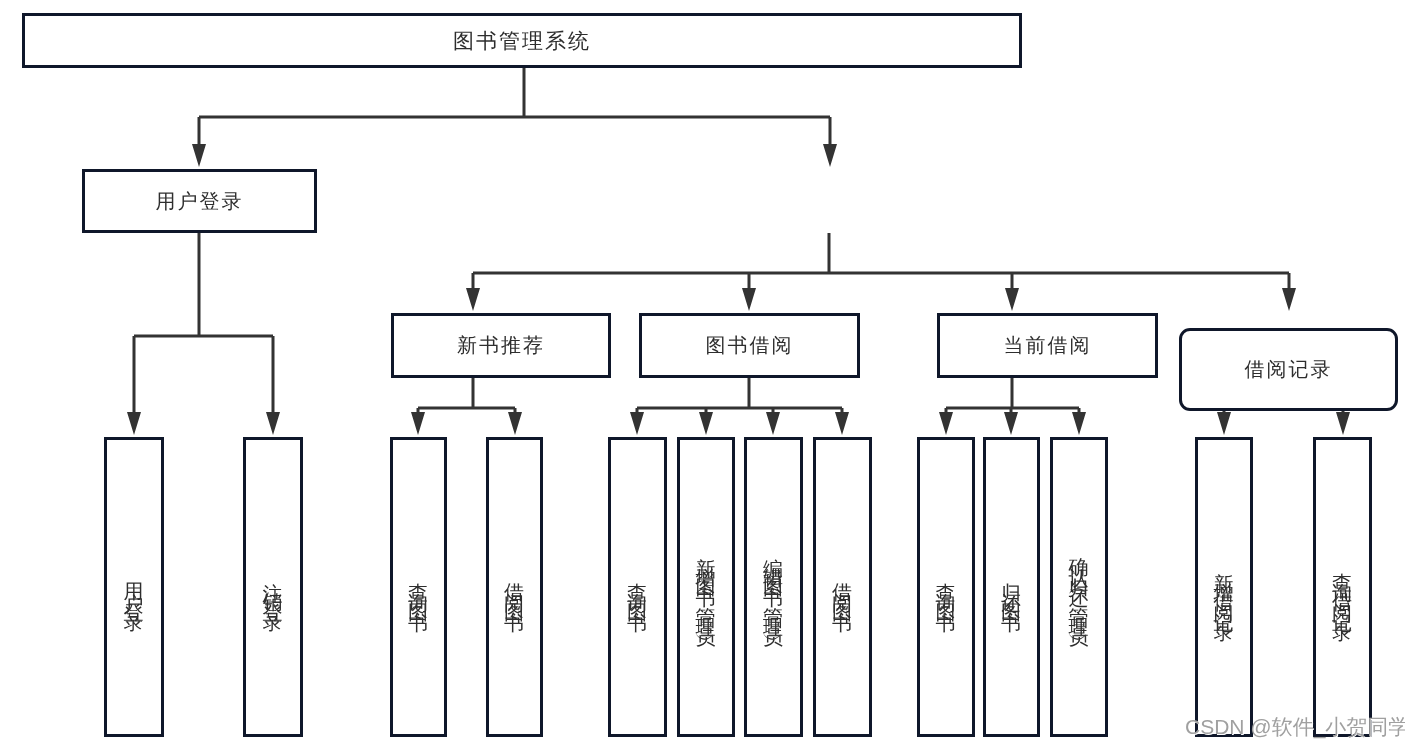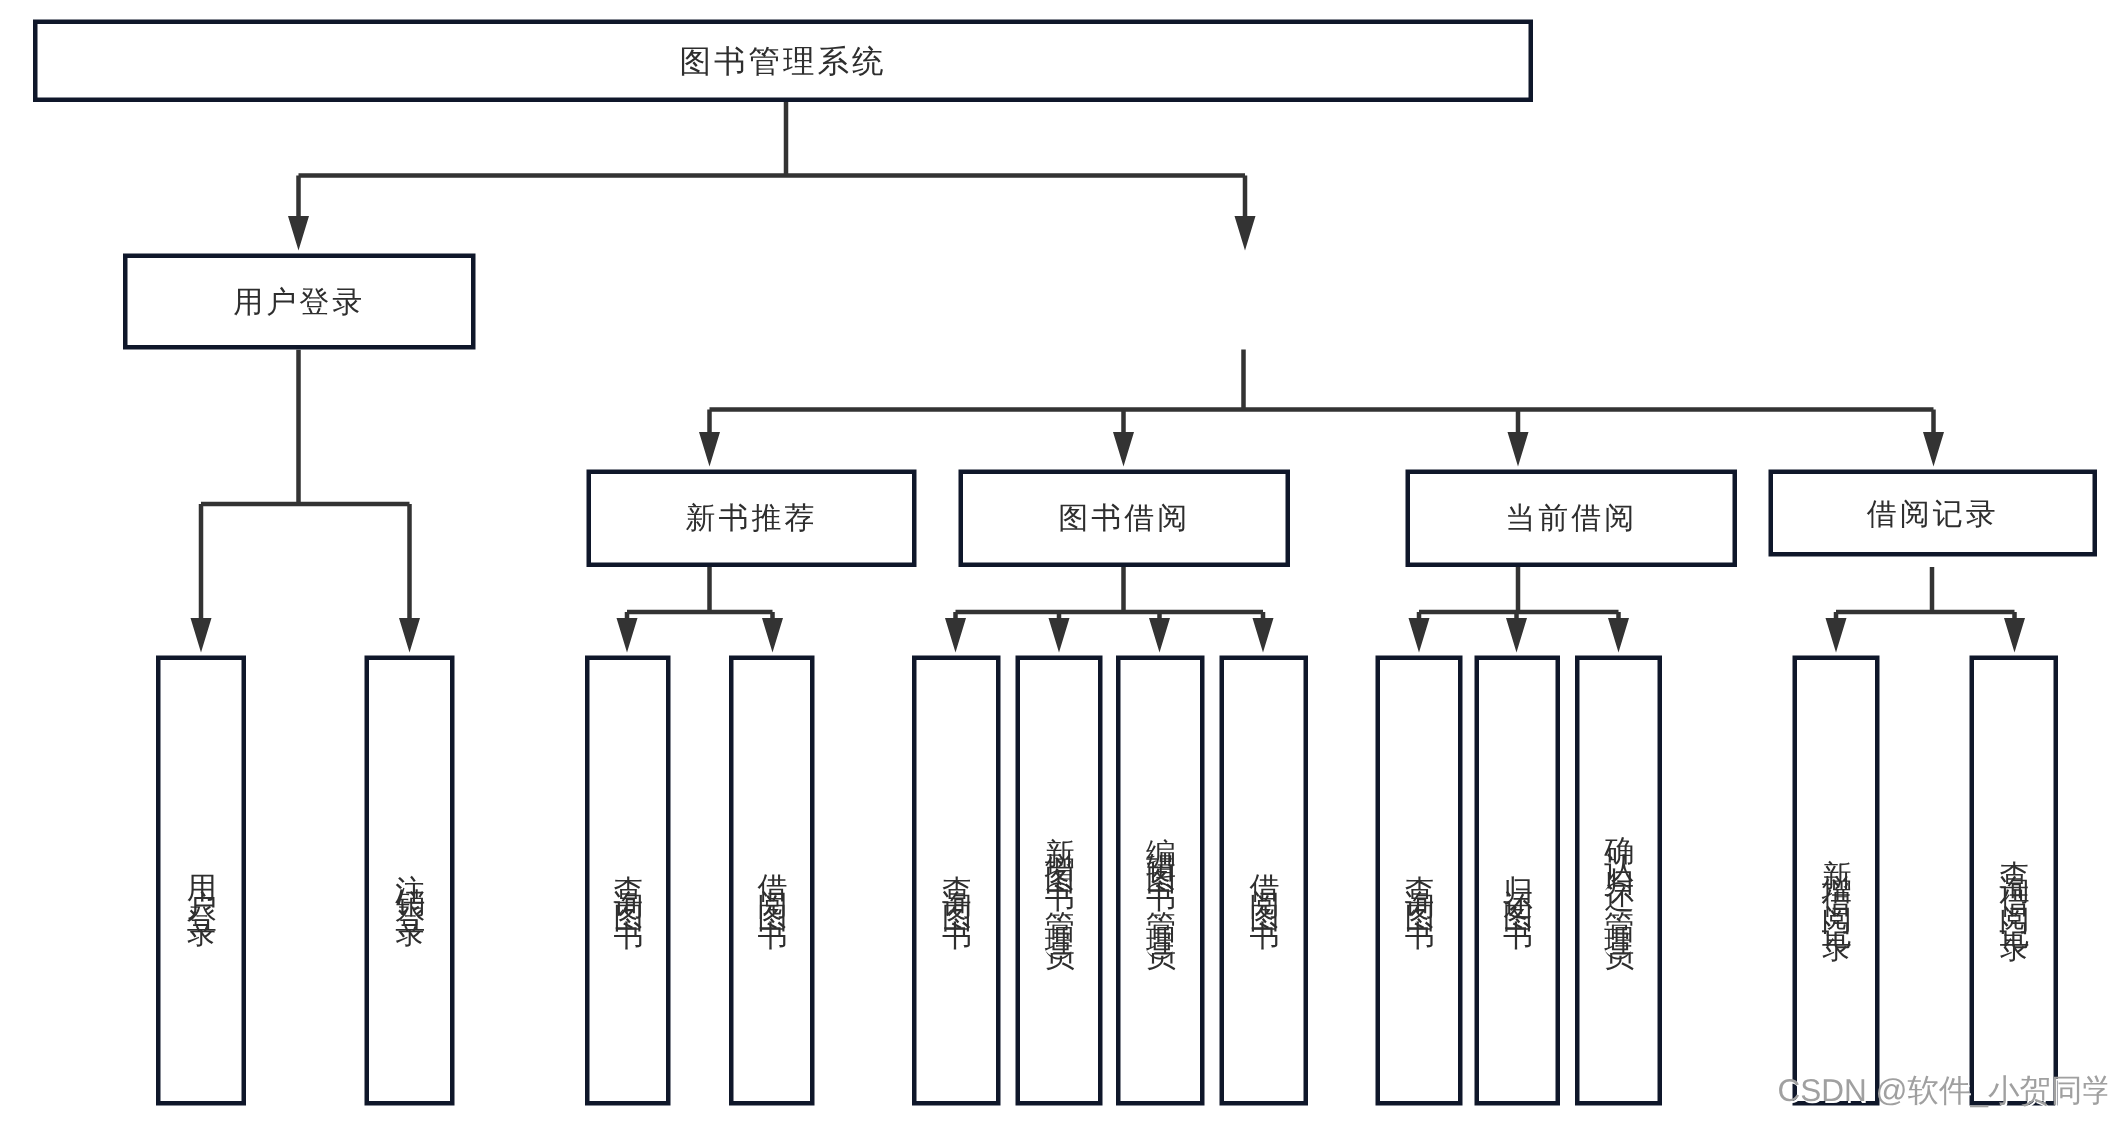--- a/index.html
+++ b/index.html
@@ -44,21 +44,21 @@
   }
   
   .leaf { top: 437px; height: 300px; }
   
   #box-root           { left: 22px;   top: 13px;  width: 1000px; height: 55px; }
   #box-user-login     { left: 82px;   top: 169px; width: 235px;  height: 64px; }
   #box-book-mgmt      { left: 712px;  top: 169px; width: 235px;  height: 64px; }
   #box-new-book-rec   { left: 363px;  top: 313px; width: 220px;  height: 65px; margin-left: 28px; }
   #box-book-borrow    { left: 639px;  top: 313px; width: 221px;  height: 65px; }
   #box-current-borrow { left: 902px;  top: 313px; width: 221px;  height: 65px; margin-left: 35px; }
-  #box-borrow-record  { left: 1179px; top: 313px; width: 219px;  height: 58px; }
+  #box-borrow-record  { left: 1179px; top: 328px; width: 219px;  height: 83px; border-radius: 11px; }
   #box-leaf-login     { left: 104px;  width: 60px; }
   #box-leaf-logout    { left: 243px;  width: 60px; }
   #box-rec-query      { left: 390px;  width: 57px; }
   #box-rec-borrow     { left: 486px;  width: 57px; }
   #box-bb-query       { left: 608px;  width: 59px; }
   #box-bb-add         { left: 677px;  width: 58px; }
   #box-bb-edit        { left: 744px;  width: 59px; }
   #box-bb-borrow      { left: 813px;  width: 59px; }
   #box-cb-query       { left: 917px;  width: 58px; }
   #box-cb-return      { left: 983px;  width: 57px; }

